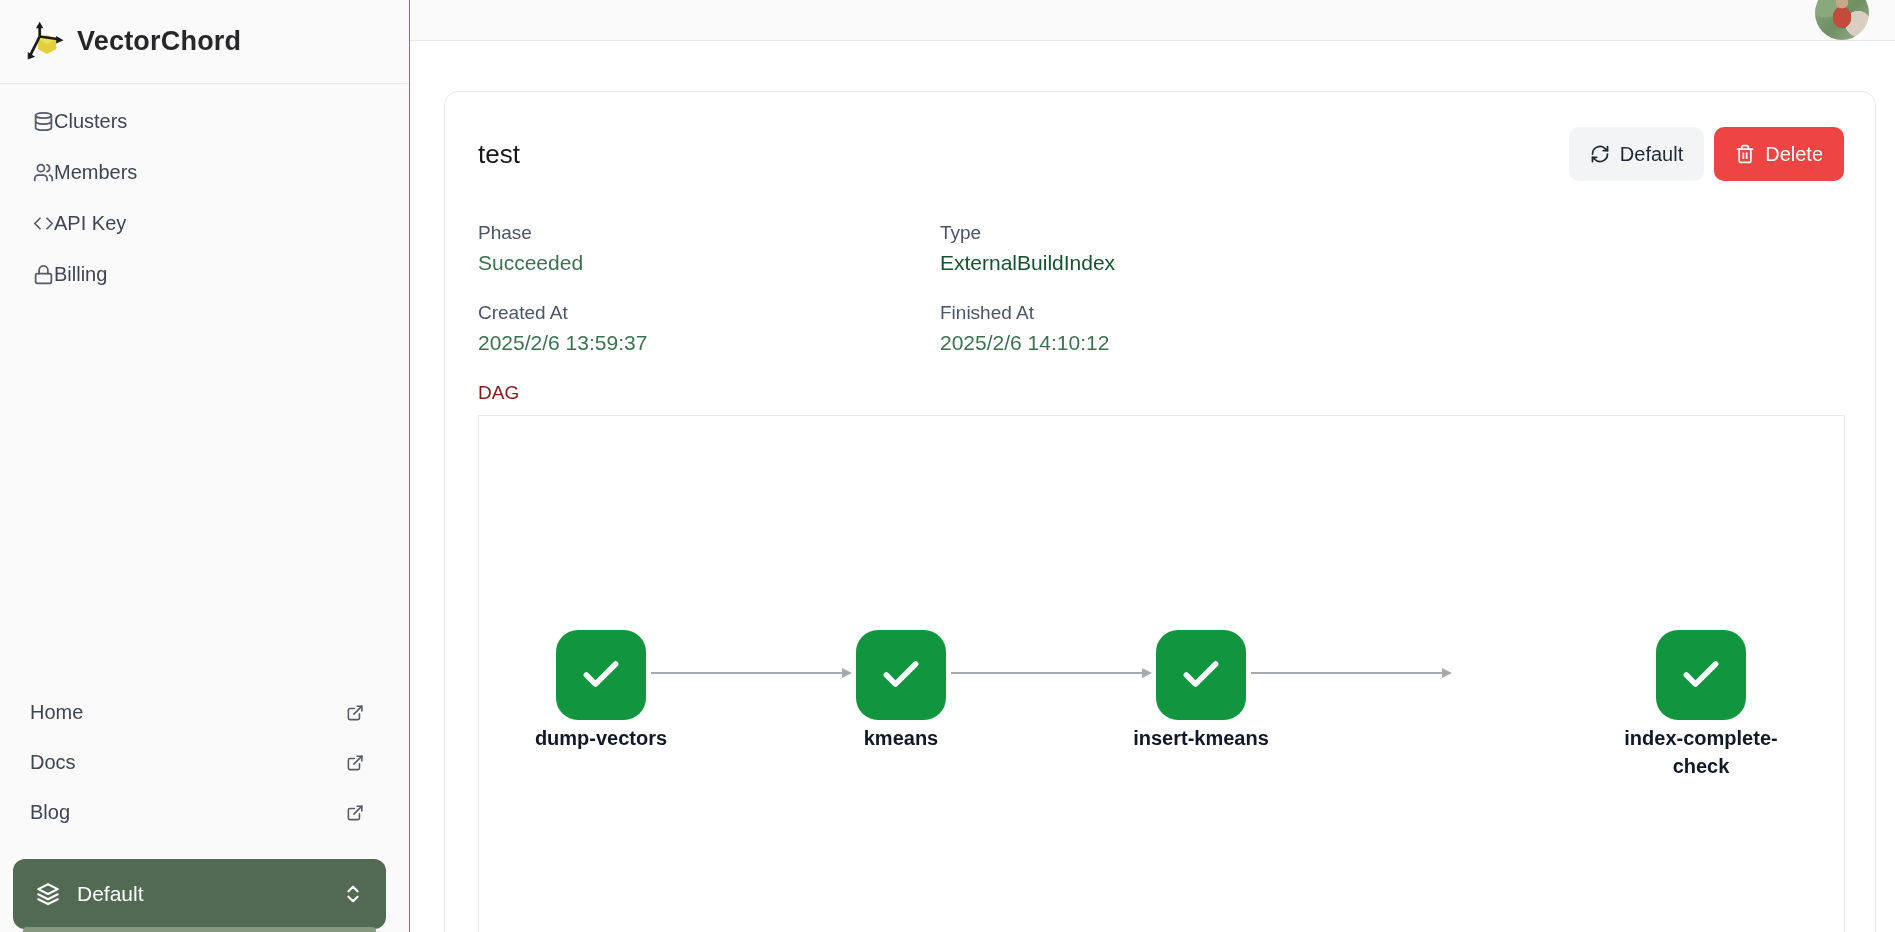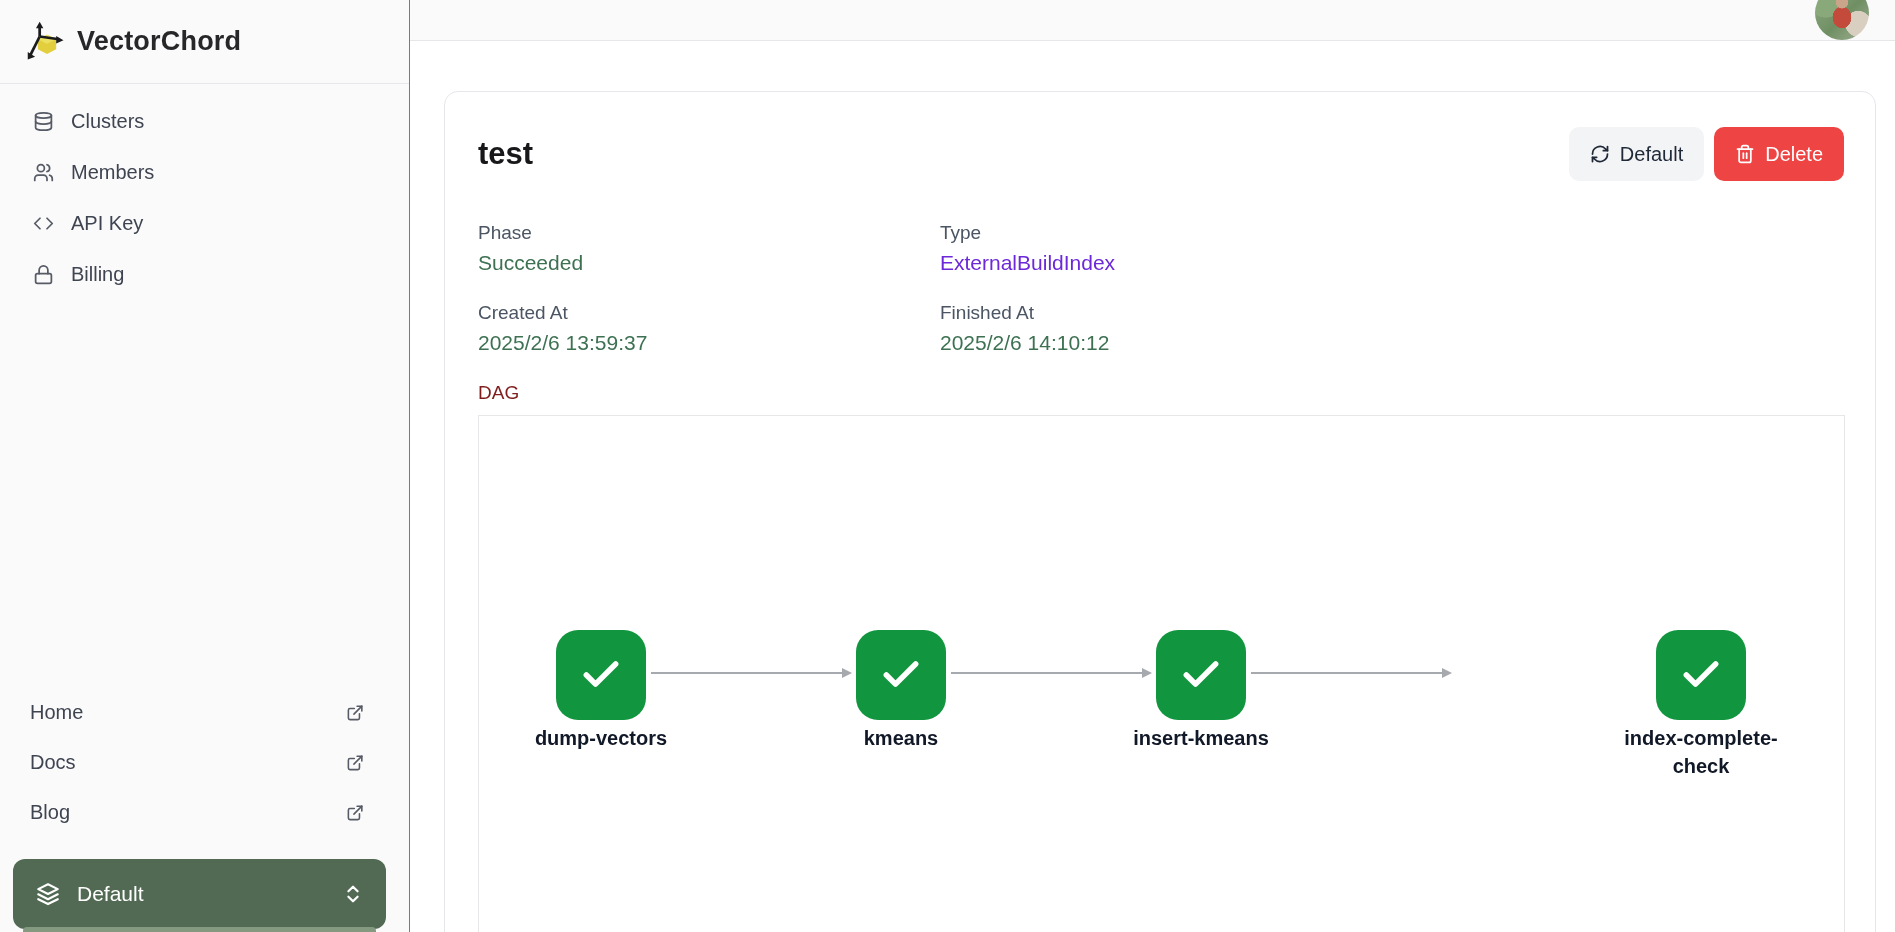--- a/index.html
+++ b/index.html
@@ -16,21 +16,21 @@
     display:flex; flex-direction:column; position:relative;
   }
   .brand {
     height:84px; border-bottom:1px solid #e5e7eb;
     display:flex; align-items:center; gap:8px; padding:0 0 0 25px;
     cursor:pointer;
   }
   .brand-name { font-size:27px; font-weight:600; color:#27272a; letter-spacing:.2px; }
   .nav { padding:12px 0 0 0; }
   .nav-item {
-    height:51px; display:flex; align-items:center; gap:17px;
+    height:51px; display:flex; align-items:center; 
     padding-left:33px; cursor:pointer; font-size:20px; color:#3f4451;
   }
   .nav-item svg { color:#565b66; }
   .sidebar-spacer { flex:1; }
   .side-links { padding:0 44px 16px 30px; }
   .side-link {
     height:50px; display:flex; align-items:center; justify-content:space-between;
     font-size:20px; color:#3f4451; cursor:pointer;
   }
   .side-link svg { color:#565b66; }
@@ -60,21 +60,21 @@
       radial-gradient(circle at 20% 25%, #8aa97a 0 30%, transparent 31%),
       linear-gradient(135deg, #93ad85 0%, #6f8f63 55%, #a4b196 100%);
   }
   .content { flex:1; background:#ffffff; padding:50px 19px 0 34px; }
   .card {
     width:1432px; height:1000px; background:#ffffff;
     border:1px solid #e5e7eb; border-radius:14px;
     padding:35px 31px 0 33px;
   }
   .card-head { display:flex; align-items:center; justify-content:space-between; }
-  .card-title { font-size:31px; font-weight:700; color:#18181b; }
+  .card-title { font-size:26px; font-weight:400; color:#18181b; }
   .actions { display:flex; gap:10px; }
   .btn {
     height:54px; border:none; border-radius:10px; display:flex; align-items:center;
     gap:10px; padding:0 21px; font-size:20px; font-weight:500; cursor:pointer;
     font-family:"Liberation Sans", sans-serif;
   }
   .btn-refresh { background:#f3f4f6; color:#1f2937; }
   .btn-delete { color:#ffffff; }
   
   .fields {
@@ -258,21 +258,21 @@
         </div>
       </div>
 
       <div class="fields">
         <div class="field">
           <div class="field-label">Phase</div>
           <div class="field-value" style="color:#3d7152;">Succeeded</div>
         </div>
         <div class="field">
           <div class="field-label">Type</div>
-          <div class="field-value" style="color:#6d28d9;">ExternalBuildIndex</div>
+          <div class="field-value" style="color:#14532d;">ExternalBuildIndex</div>
         </div>
         <div class="field">
           <div class="field-label">Created At</div>
           <div class="field-value" style="color:#3d7152;">2025/2/6 13:59:37</div>
         </div>
         <div class="field">
           <div class="field-label">Finished At</div>
           <div class="field-value" style="color:#3d7152;">2025/2/6 14:10:12</div>
         </div>
       </div>

